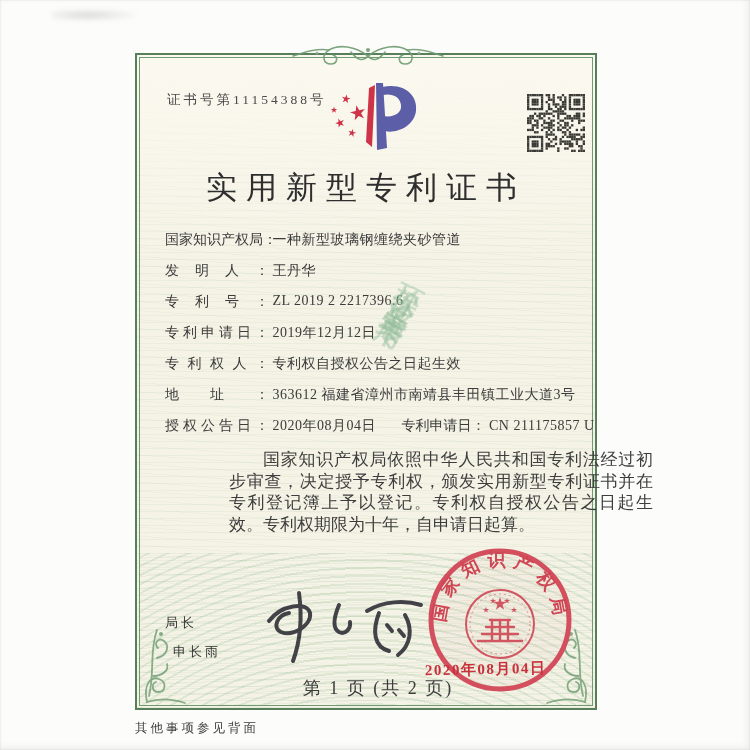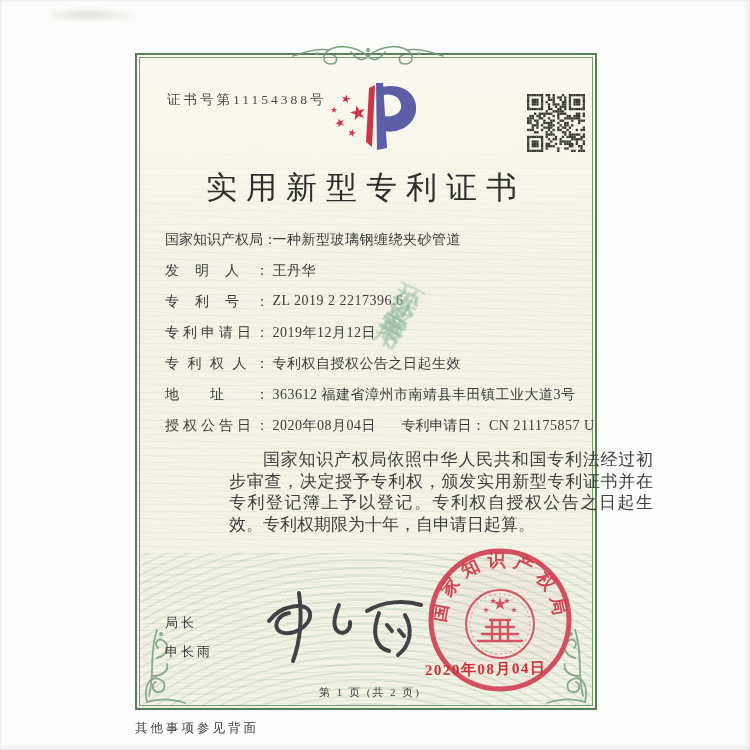--- a/index.html
+++ b/index.html
@@ -45,35 +45,35 @@
   .frow { height:31px; font-size:14px; color:#3b3b3b; white-space:nowrap; }
   .flabel { display:inline-block; width:104px; text-align:justify; text-align-last:justify; vertical-align:top; }
   .fvalue { letter-spacing:.5px; }
   .grant-pair { display:inline-block; margin-left:22px; }
 
   .paras { position:absolute; left:44px; top:394px; width:424px;
     font-size:17px; line-height:21.5px; text-align:justify; color:#3d3d3d;margin-left:48px; }
   .paras p { text-indent:2em; }
 
   .commissioner { position:absolute; left:28px; top:559px; font-size:13px; letter-spacing:3px; color:#333; }
-  .commissioner .name { margin-top:11px; }
+  .commissioner .name { margin-top:11px;margin-left:8px; }
 
   .signature { position:absolute; left:118px; top:532px; }
 
   .seal { position:absolute; left:283px; top:487px; }
   .seal-date { position:absolute; left:288px; top:605px; font-size:15px; font-weight:bold;
     color:#c9303a; letter-spacing:1.5px; transform:rotate(-1.2deg);
     font-family:"Liberation Serif","DejaVu Serif",serif; }
 
   .watermark { position:absolute; left:258px; top:210px; writing-mode:vertical-rl;
     transform:rotate(28deg); font-size:27px; letter-spacing:6px;
     color:rgba(140,185,150,.40); font-weight:bold; pointer-events:none; }
 
-  .page-no { position:absolute; left:4px; bottom:8px; width:100%; text-align:center;
-    font-size:11px; letter-spacing:2px; color:#3d3d3d; }
+  .page-no { position:absolute; left:12px; bottom:8px; width:100%; text-align:center;
+    font-size:18px; letter-spacing:2px; color:#3d3d3d; }
 
   .back-note { position:absolute; left:135px; top:720px; width:462px; 
     font-size:12.5px; letter-spacing:3px; color:#3d3d3d; }
 
   .ornament-top { position:absolute; left:150px; top:-17px; }
   .corner { position:absolute; }
   .corner.bl { left:2px; bottom:2px; }
   .corner.br { right:2px; bottom:2px; transform:scaleX(-1); }
 </style>
 </head>

